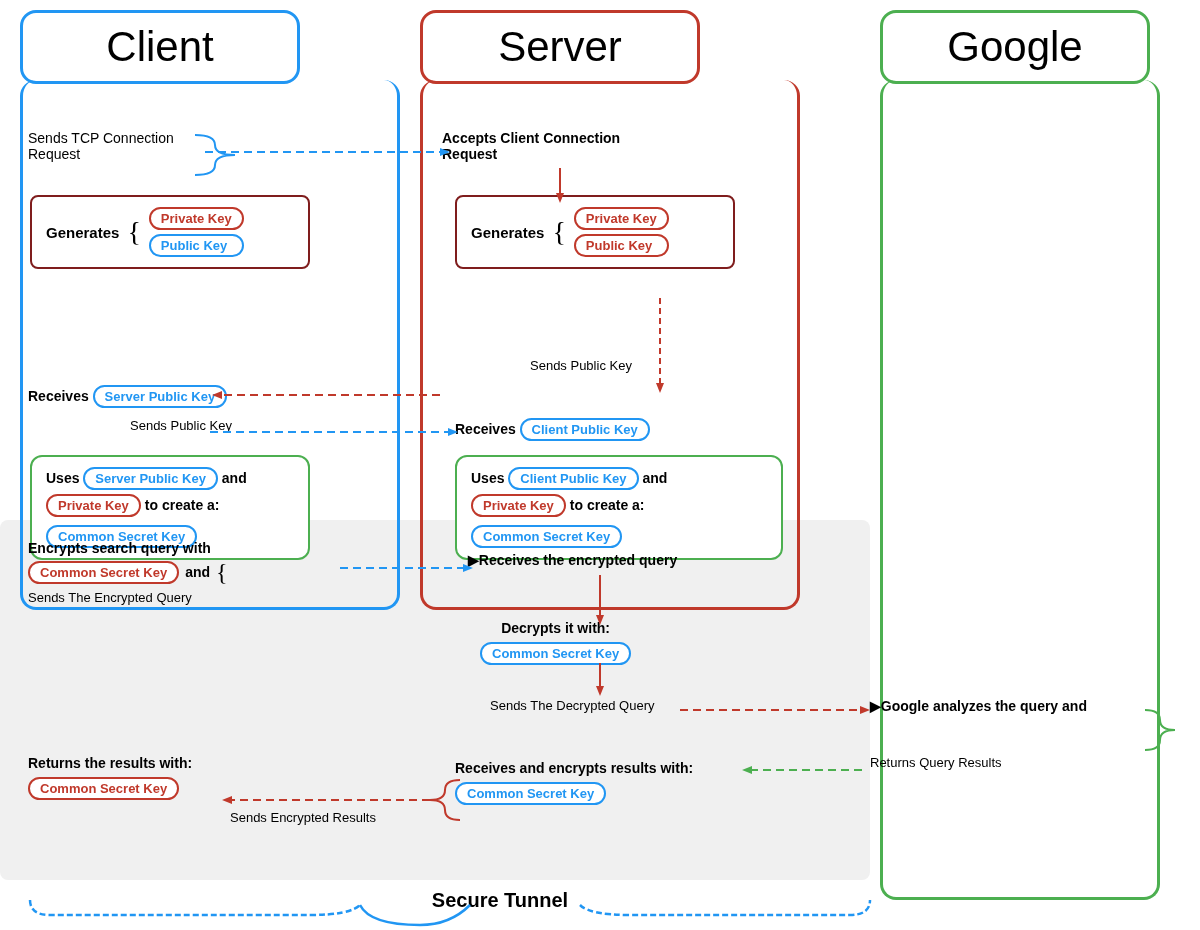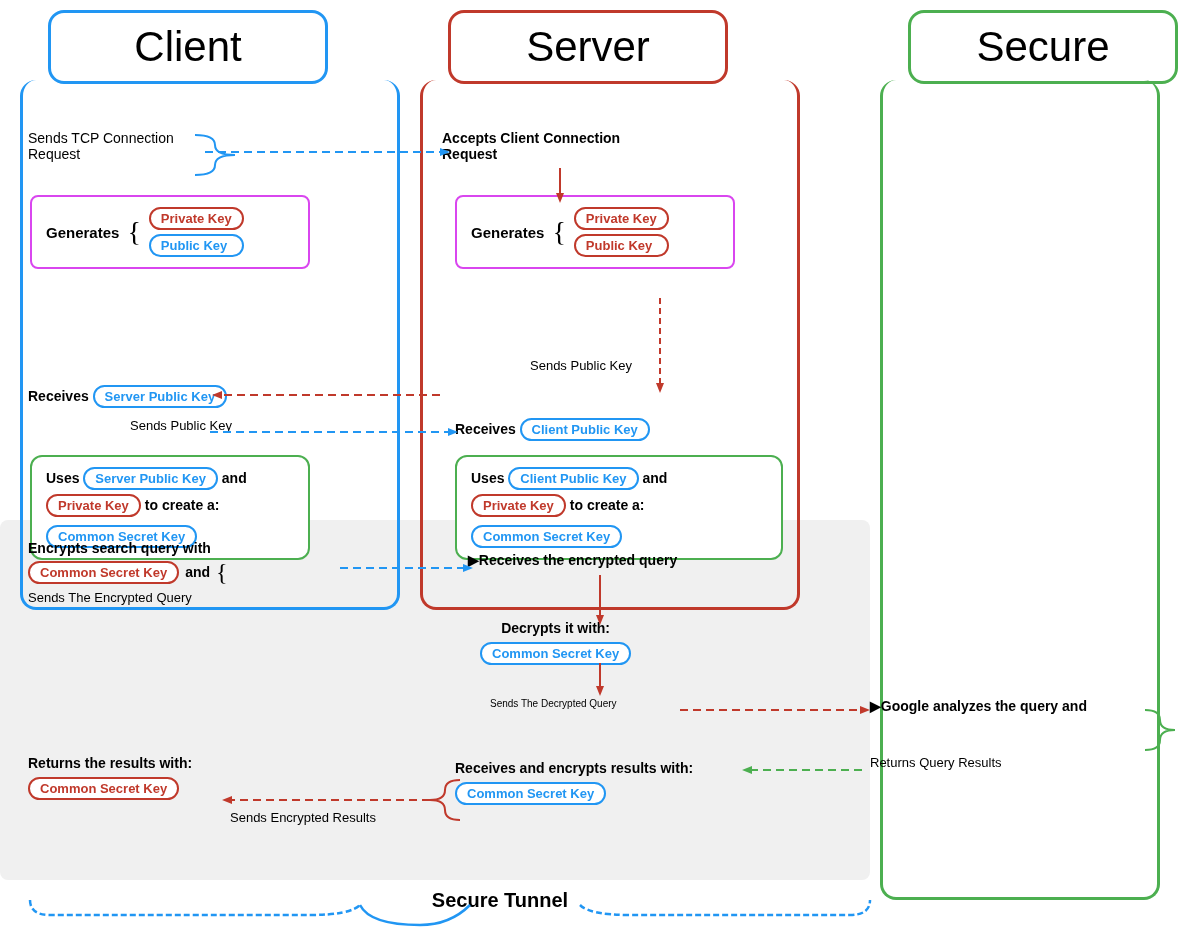--- a/index.html
+++ b/index.html
@@ -21,21 +21,20 @@
 
     
     .col-header {
       position: absolute;
       top: 10px;
       border-radius: 16px;
       padding: 10px 30px;
       font-size: 42px;
       font-weight: normal;
       text-align: center;
-      margin-left: 28px;
     }
     .col-client {
       left: 20px;
       width: 280px;
       border: 3px solid #2196F3;
       color: #000;
     }
     .col-server {
       left: 420px;
       width: 280px;
@@ -107,21 +106,21 @@
     }
     .key-red {
       border: 2px solid #c0392b;
       color: #c0392b;
       background: #fff;
     }
 
     
     .generates-box {
       position: absolute;
-      border: 2px solid #d946ef;
+      border: 2px solid #7f1d1d;
       border-radius: 8px;
       padding: 10px 14px;
       background: #fff;
     }
 
     
     .uses-box {
       position: absolute;
       border: 2px solid #4CAF50;
       border-radius: 12px;
@@ -177,21 +176,21 @@
   <div class="server-border"></div>
   <div class="google-border"></div>
 
   <div class="col-header col-client">
     <span>Client</span>
   </div>
   <div class="col-header col-server">
     <span>Server</span>
   </div>
   <div class="col-header col-google">
-    <span>Secure</span>
+    <span>Google</span>
   </div>
 
   <div style="position:absolute; top:130px; left:28px; font-size:14px; font-weight:normal; width:180px;">
     <span>Sends TCP Connection
 Request</span>
   </div>
 
   <div style="position:absolute; top:130px; left:442px; font-size:14px; font-weight:bold; width:220px;">
     Accepts Client Connection<br>Request
   </div>
@@ -272,21 +271,21 @@
     ▶Receives the encrypted query
   </div>
 
   <div style="position:absolute; top:620px; left:480px; font-size:14px; text-align:center;">
     <div class="bold">Decrypts it with:</div>
     <div style="margin-top:6px;">
       <span class="key-badge key-blue">Common Secret Key</span>
     </div>
   </div>
 
-  <div style="position:absolute; top:698px; left:490px; font-size:10px;">
+  <div style="position:absolute; top:698px; left:490px; font-size:13px;">
     Sends The Decrypted Query
   </div>
 
   <div style="position:absolute; top:698px; left:870px; font-size:14px; font-weight:bold;">
     ▶Google analyzes the query and
   </div>
 
   <div style="position:absolute; top:755px; left:870px; font-size:13px;">
     Returns Query Results
   </div>

